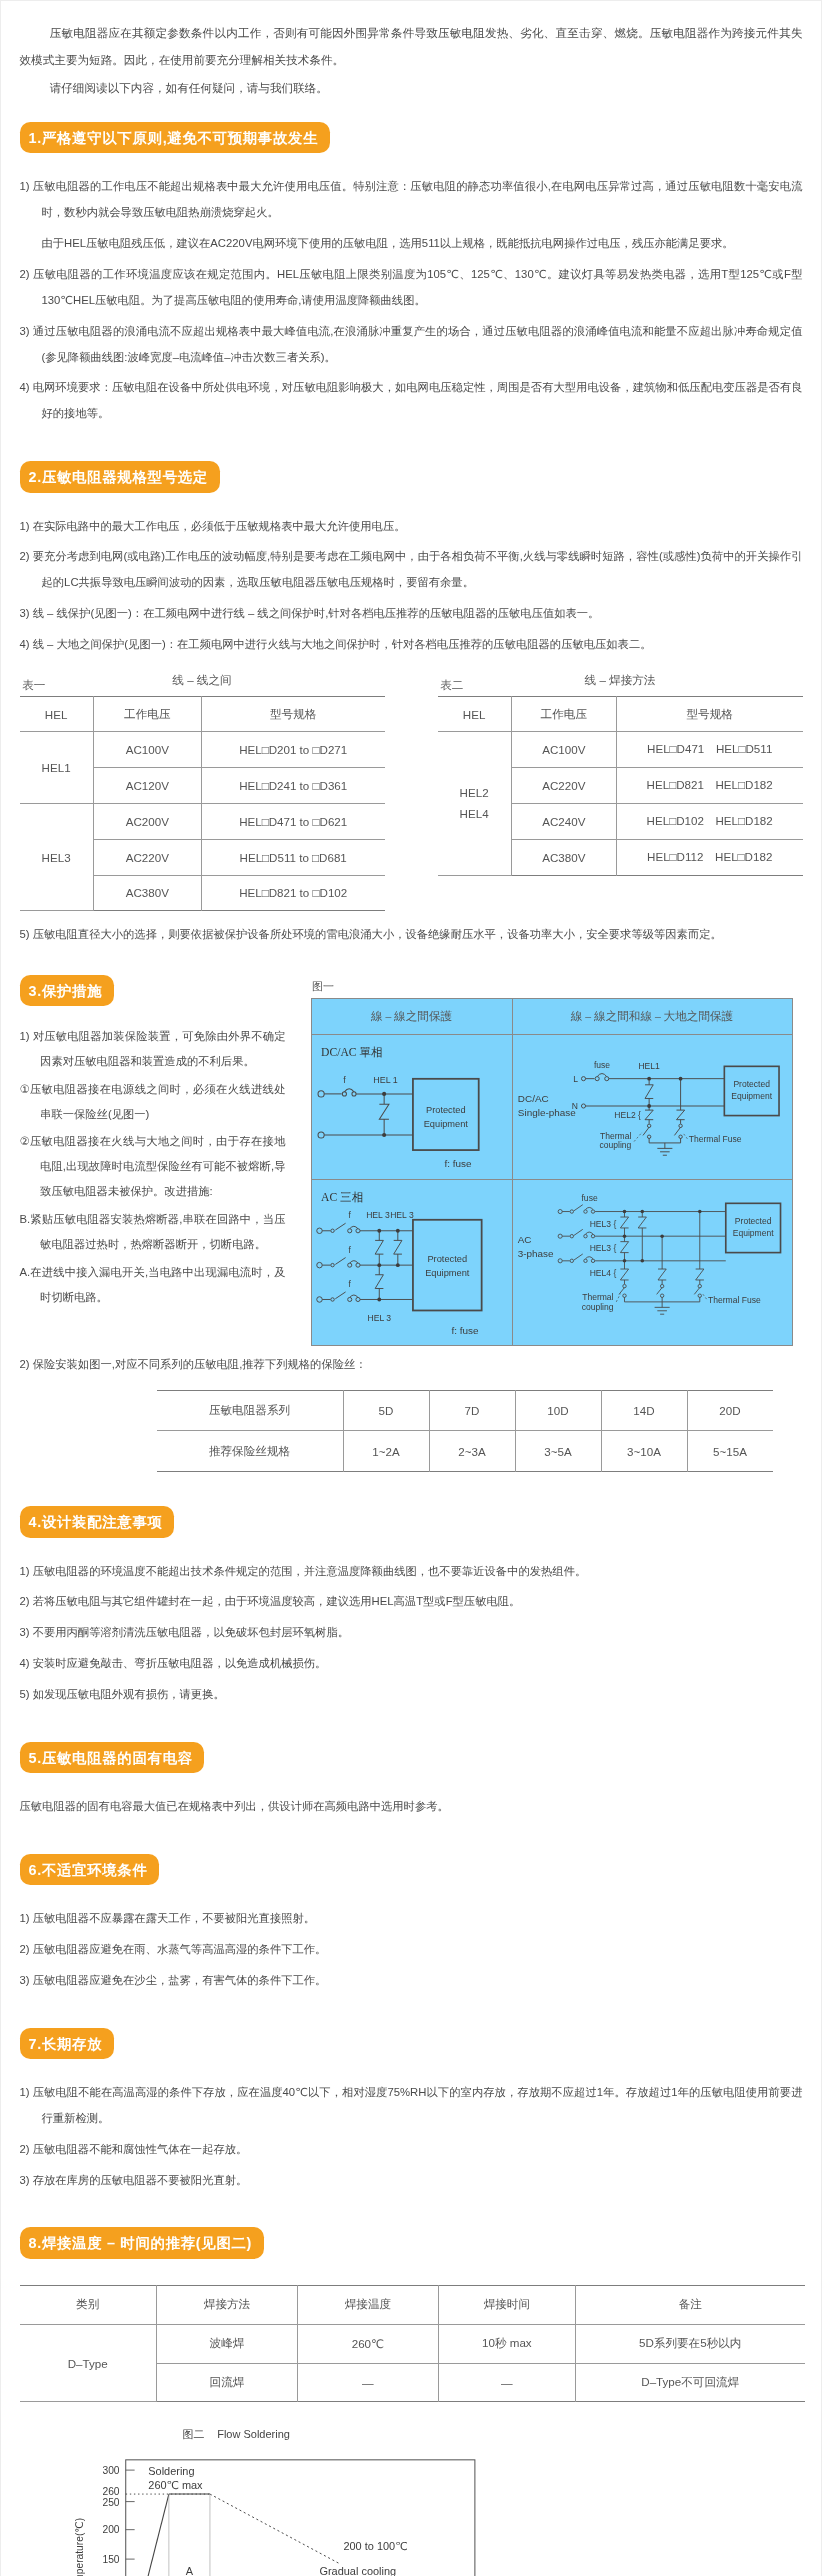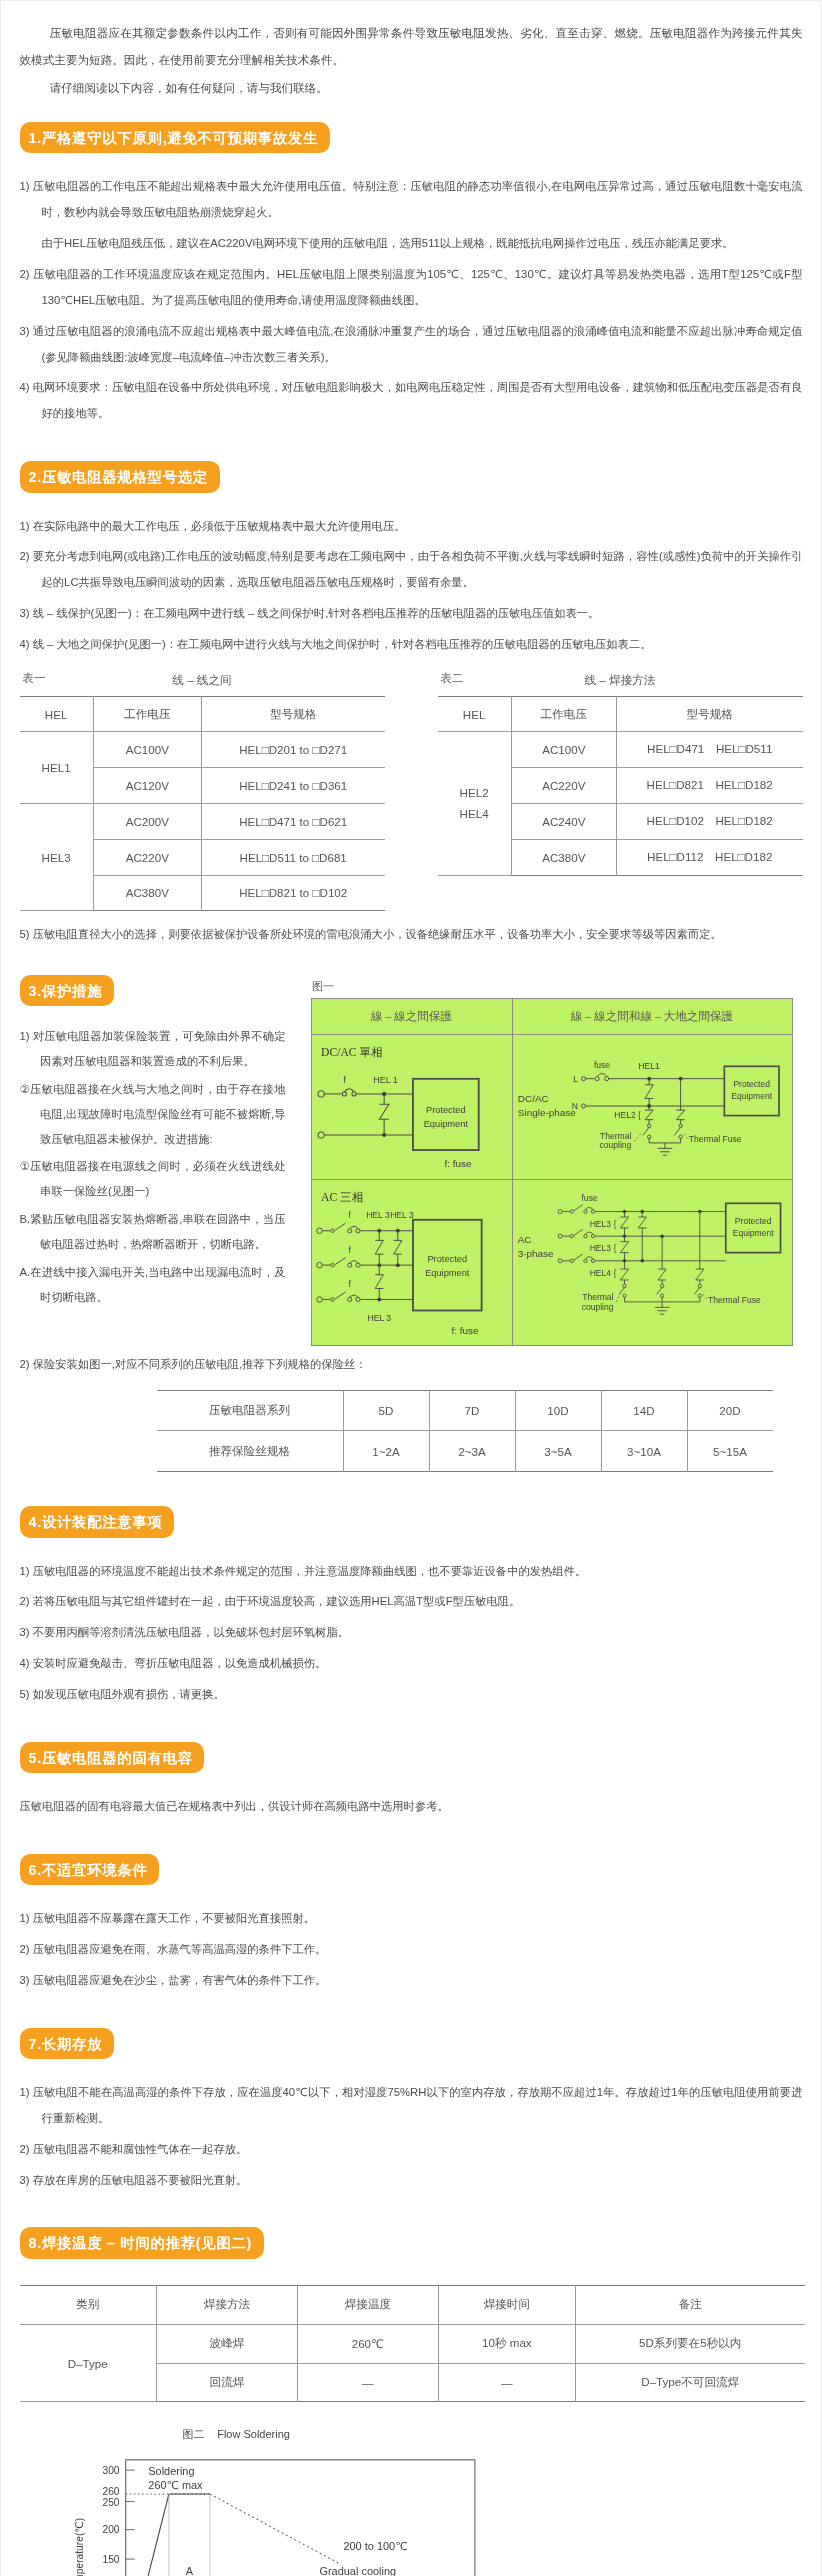--- a/index.html
+++ b/index.html
@@ -9,35 +9,35 @@
   .indent{text-indent:2.6em;}
   .badge{display:inline-block;background:#F5A01E;color:#fff;font-weight:bold;font-size:14.4px;line-height:1;padding:9px 11.6px 8.2px 9px;border-radius:10.3px;margin:30px 0 15px 0;letter-spacing:0.7px;}
   .badge.first{margin-top:20.6px;}
   .li{font-size:11.3px;line-height:26px;margin:4.8px 0;text-align:justify;padding-left:22px;text-indent:-22px;}
   .licont{font-size:11.3px;line-height:26px;margin:4.8px 0;text-align:justify;padding-left:22px;}
   .para{font-size:11.3px;line-height:26px;margin:4.8px 0;text-align:justify;}
   
   .tables-row{display:flex;justify-content:space-between;margin:13.7px 0 9.6px 0;}
   .tblock{width:365px;}
   .tcap{position:relative;height:25px;font-size:11.6px;color:#555;}
-  .tcap .cap{position:absolute;left:2.7px;top:0;}
+  .tcap .cap{position:absolute;left:2.7px;top:7px;}
   .tcap .cspan{position:absolute;left:0;right:0;top:2.7px;text-align:center;}
   table.spec{border-collapse:collapse;width:100%;border-top:1.4px solid #7d7d7d;border-bottom:1.4px solid #7d7d7d;font-size:11.6px;color:#555;}
   .spec th,.spec td{border-bottom:0.7px solid #9a9a9a;height:32px;text-align:center;font-weight:normal;padding:1.4px 4.1px;}
   .spec .bl{border-left:0.7px solid #9a9a9a;}
   .spec tr:last-child td{border-bottom:none;}
   .spec td.gc div{line-height:20.6px;}
   
   .s3row{display:flex;gap:25px;margin-top:4.1px;}
   .s3left{width:266px;}
   .s3left .badge{margin-top:23px;}
   .s3li{font-size:11.3px;line-height:25px;margin:2.7px 0;text-align:justify;padding-left:20.6px;text-indent:-20.6px;}
   .s3right{width:488px;padding-top:27.4px;}
   .figlabel{font-size:11px;color:#555;margin:0 0 3.4px 1.4px;}
-  .fig1{border:0.7px solid #8a8a8a;width:480px;background:#bef264;}
+  .fig1{border:0.7px solid #8a8a8a;width:480px;background:#7dd3fc;}
   .f1head{display:grid;grid-template-columns:200px 1fr;border-bottom:0.7px solid #8a8a8a;}
   .f1head .hc{padding:10.3px 2.7px;text-align:center;font-size:11.6px;color:#555;font-family:"Liberation Serif","DejaVu Serif",serif;}
   .f1head .hc+.hc{border-left:0.7px solid #8a8a8a;}
   .f1row{display:grid;grid-template-columns:200px 1fr;}
   .f1row.sep{border-top:0.7px solid #8a8a8a;}
   .f1cell{padding:4.1px 2.7px;}
   .f1cell+.f1cell{border-left:0.7px solid #8a8a8a;}
   .dtitle{font-size:11.6px;color:#333;margin:5.5px 0 1.4px 6.9px;font-family:"Liberation Serif","DejaVu Serif",serif;}
   svg text{font-family:"Liberation Sans","DejaVu Sans",sans-serif;}
   
@@ -156,22 +156,22 @@
         </table>
     </div>
   </div>
 
   <p class="li">5) 压敏电阻直径大小的选择，则要依据被保护设备所处环境的雷电浪涌大小，设备绝缘耐压水平，设备功率大小，安全要求等级等因素而定。</p>
 
   <div class="s3row">
     <div class="s3left">
       <div><span class="badge">3.保护措施</span></div>
       <p class="s3li">1) 对压敏电阻器加装保险装置，可免除由外界不确定因素对压敏电阻器和装置造成的不利后果。</p>
+      <p class="s3li">①压敏电阻器接在电源线之间时，必须在火线进线处串联一保险丝(见图一)</p>
       <p class="s3li">②压敏电阻器接在火线与大地之间时，由于存在接地电阻,出现故障时电流型保险丝有可能不被熔断,导致压敏电阻器未被保护。改进措施:</p>
-      <p class="s3li">①压敏电阻器接在电源线之间时，必须在火线进线处串联一保险丝(见图一)</p>
       <p class="s3li">B.紧贴压敏电阻器安装热熔断器,串联在回路中，当压敏电阻器过热时，热熔断器断开，切断电路。</p>
       <p class="s3li">A.在进线中接入漏电开关,当电路中出现漏电流时，及时切断电路。</p>
     </div>
 
     <div class="s3right">
       <div class="figlabel">图一</div>
       <div class="fig1">
         <div class="f1head">
           <div class="hc">線 – 線之間保護</div>
           <div class="hc">線 – 線之間和線 – 大地之間保護</div>

